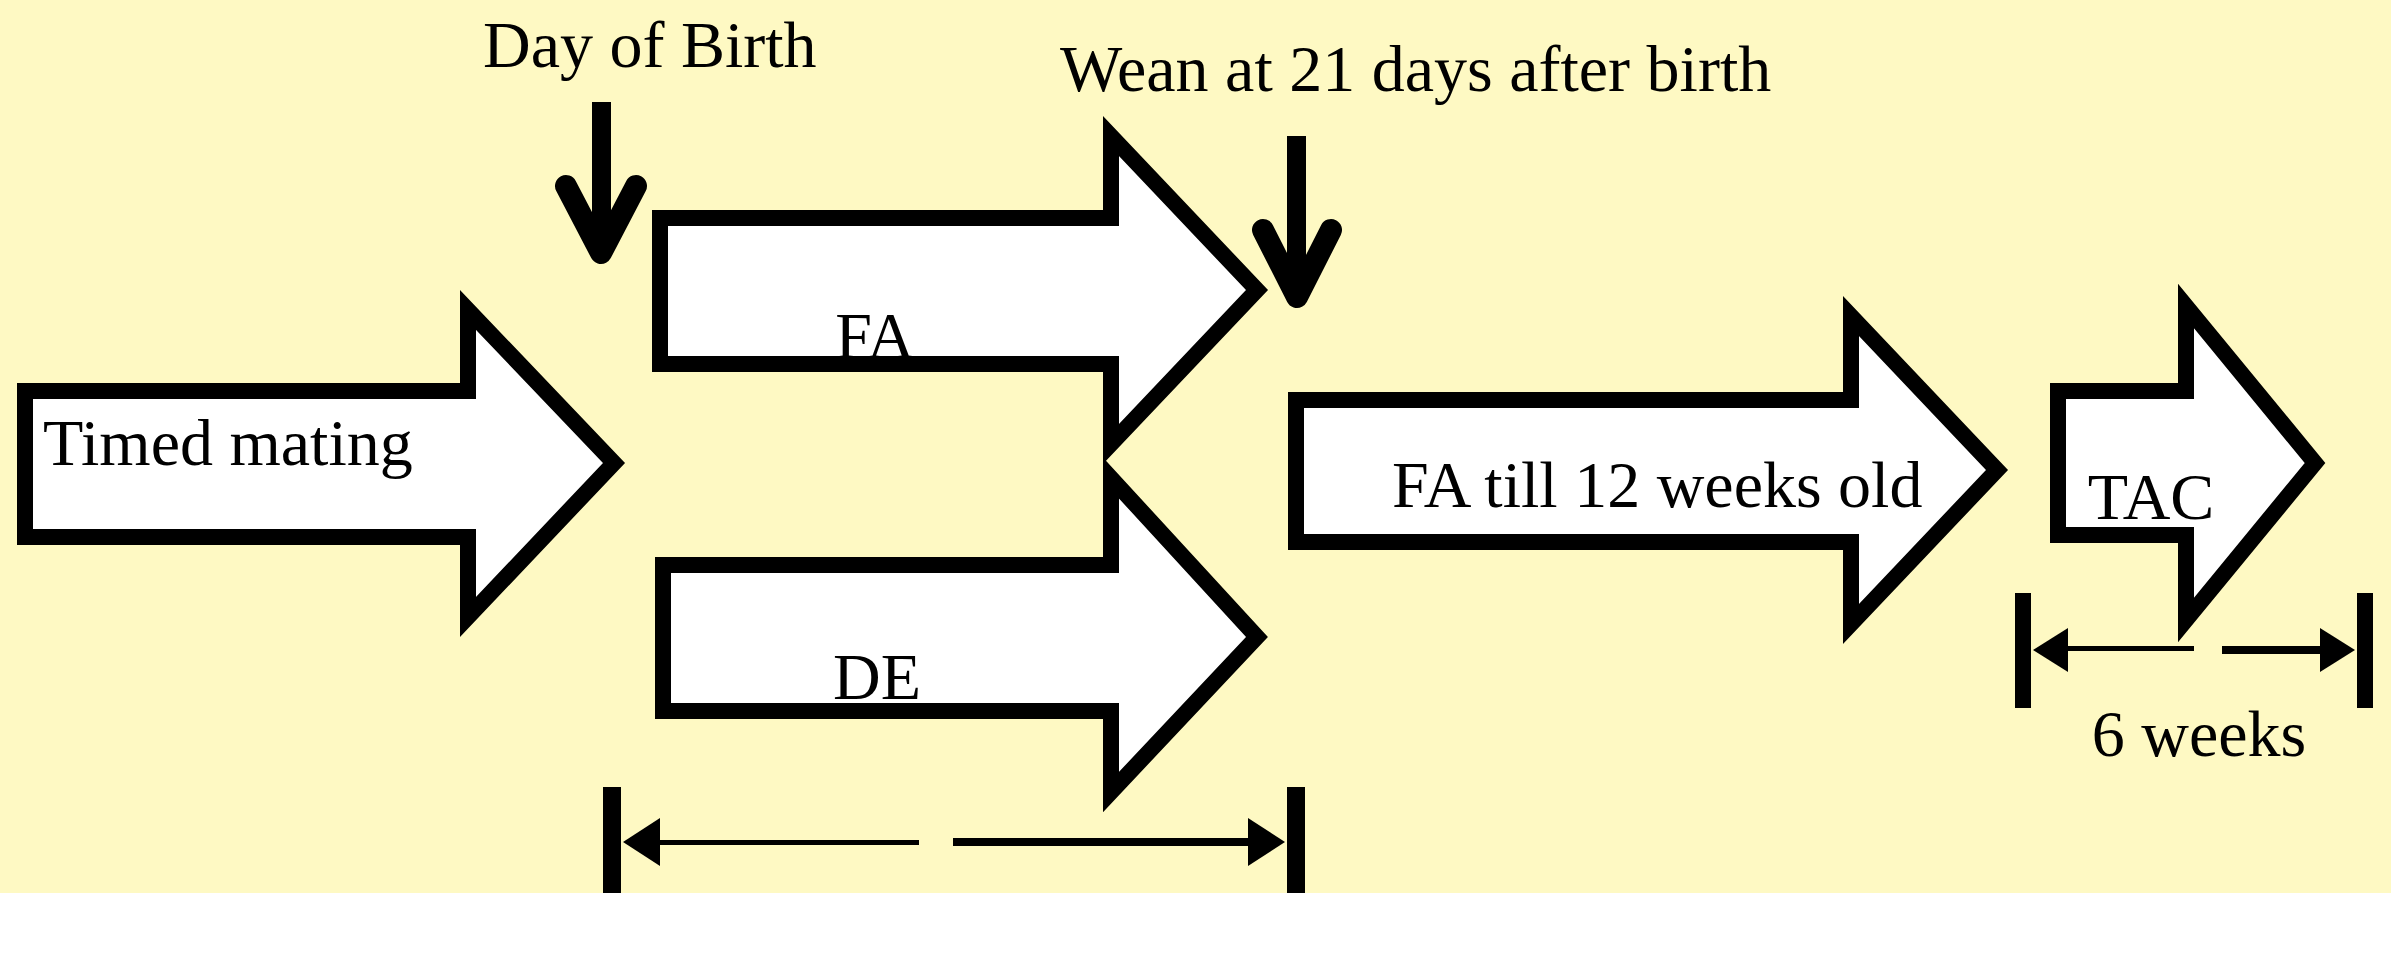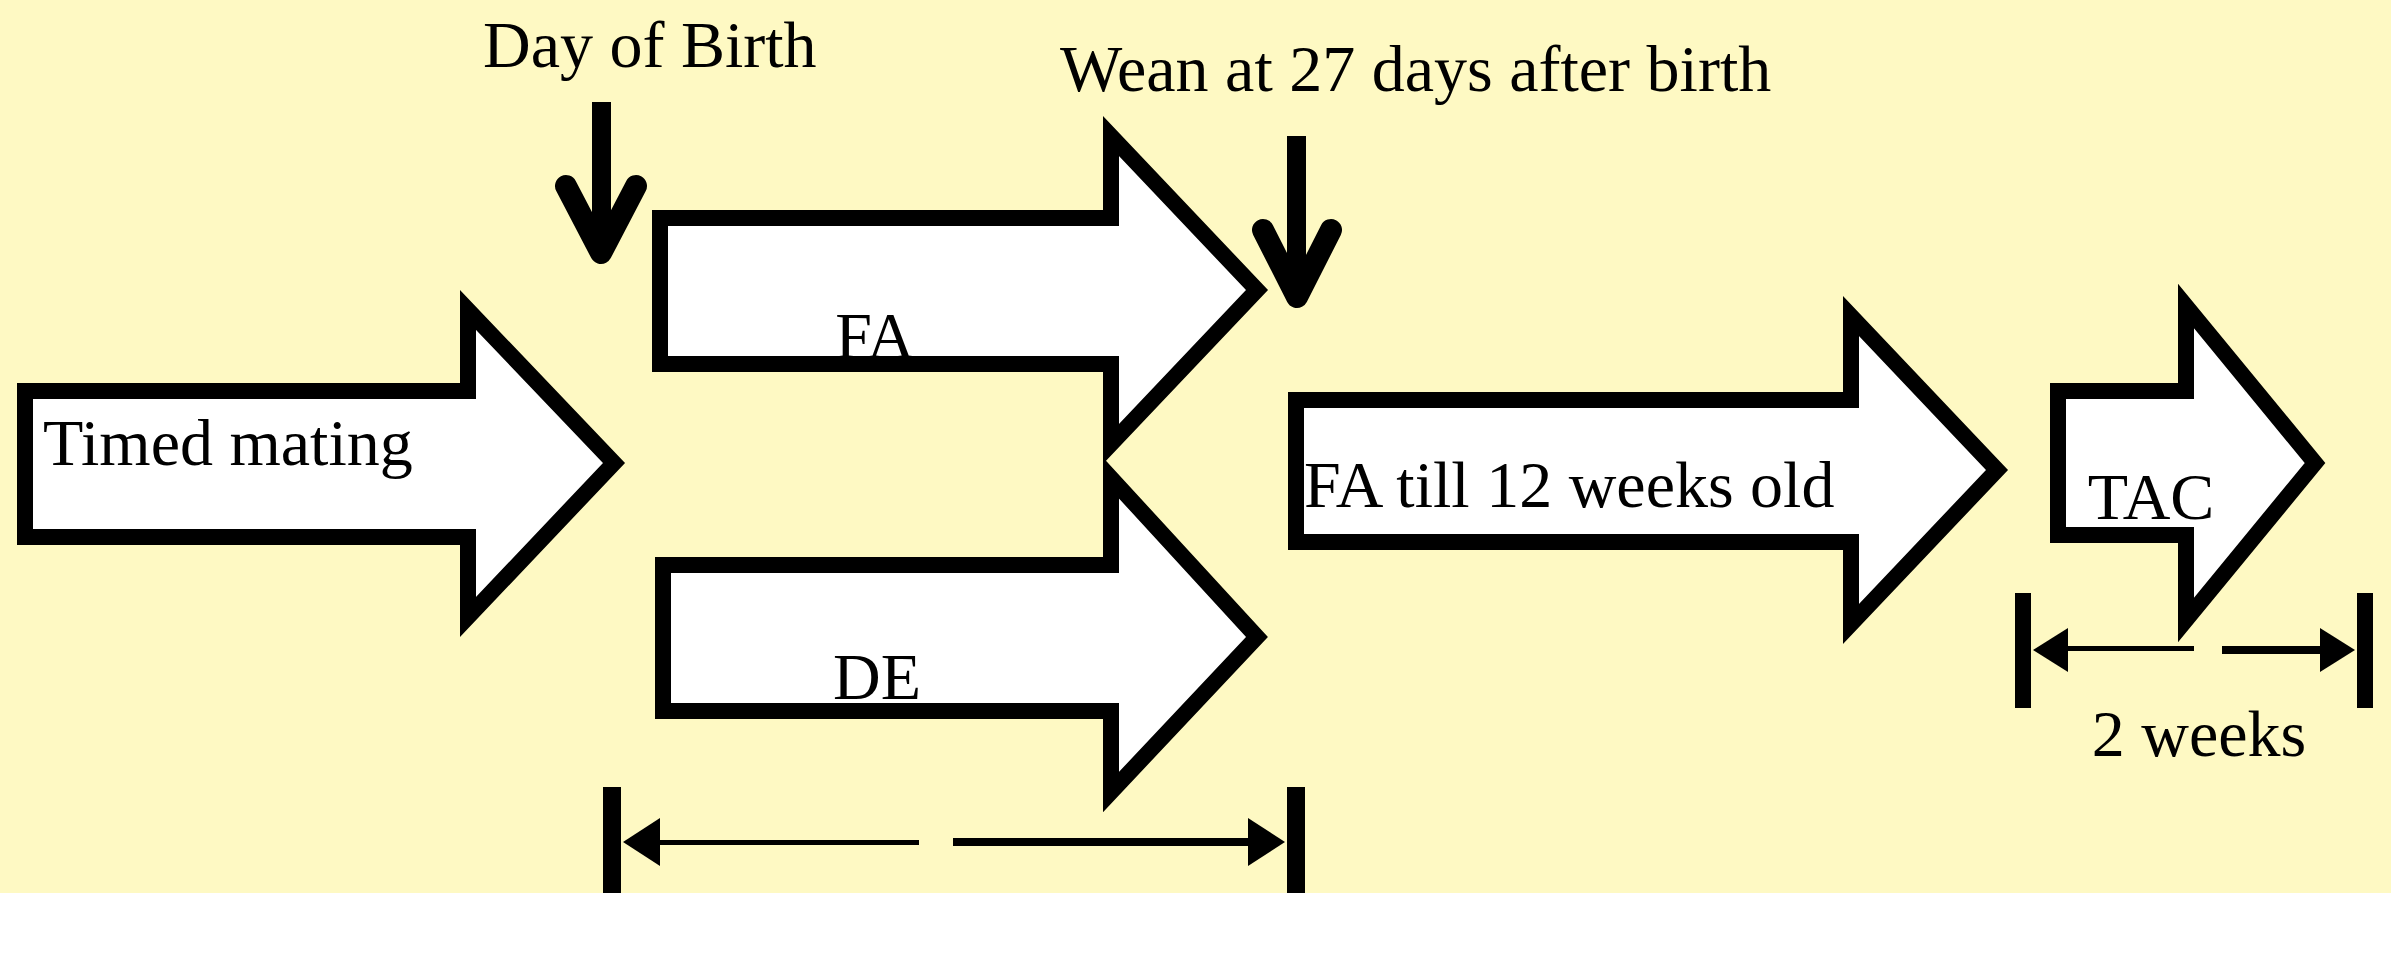--- a/index.html
+++ b/index.html
@@ -73,28 +73,28 @@
       <rect x="2357" y="593" width="16" height="115" fill="#000000"></rect>
       <polygon points="2033,650 2068,628 2068,672" fill="#000000"></polygon>
       <rect x="2064" y="646" width="130" height="5" fill="#000000"></rect>
       <rect x="2222" y="646" width="103" height="8" fill="#000000"></rect>
       <polygon points="2355,650 2320,628 2320,672" fill="#000000"></polygon>
     </g>
   </svg>
 
   <div class="label" style="left:483px; top:12px;">Day of Birth</div>
 
-  <div class="label" style="left:1060px; top:36px;">Wean at 27 days after birth</div>
+  <div class="label" style="left:1060px; top:36px;">Wean at 21 days after birth</div>
 
   <div class="label" style="left:43px; top:410px;">Timed mating</div>
 
   <div class="label centered" style="left:875px; top:263px;">FA</div>
 
   <div class="label centered" style="left:877px; top:604px;text-align:right;">DE</div>
 
-  <div class="label" style="left:1304px; top:452px;">FA till 12 weeks old</div>
+  <div class="label" style="left:1392px; top:452px;">FA till 12 weeks old</div>
 
   <div class="label centered" style="left:2151px; top:424px;">TAC</div>
 
 
-  <div class="label centered" style="left:2199px; top:661px;">2 weeks</div>
+  <div class="label centered" style="left:2199px; top:661px;">6 weeks</div>
 
 </div>
 
 </body></html>

